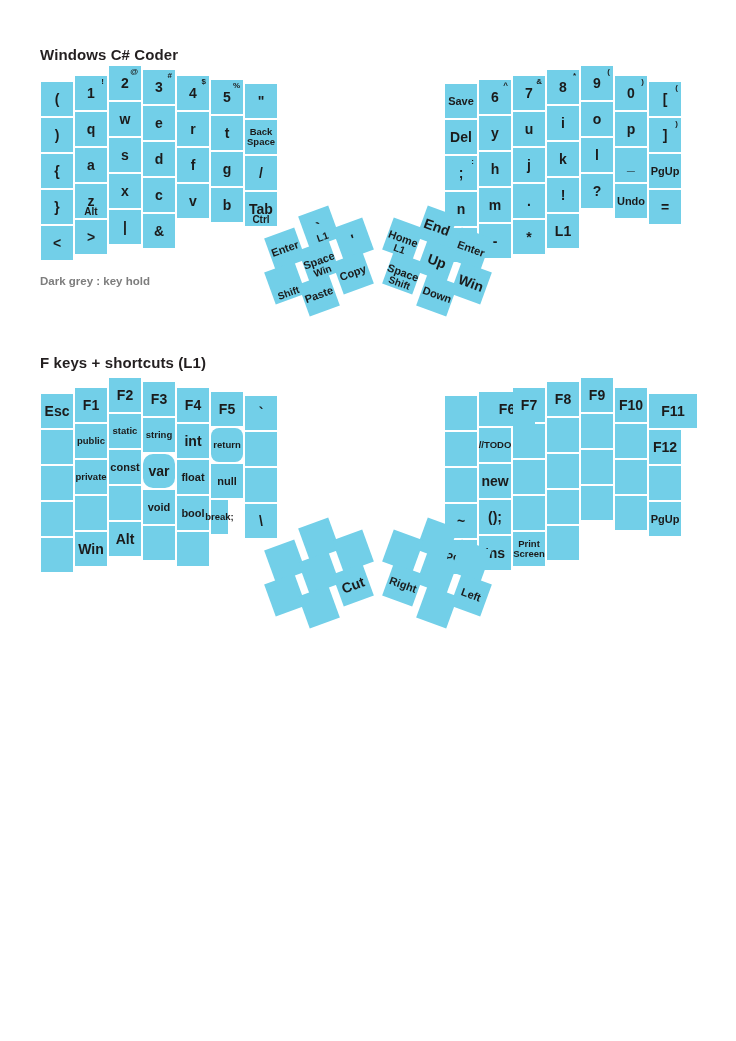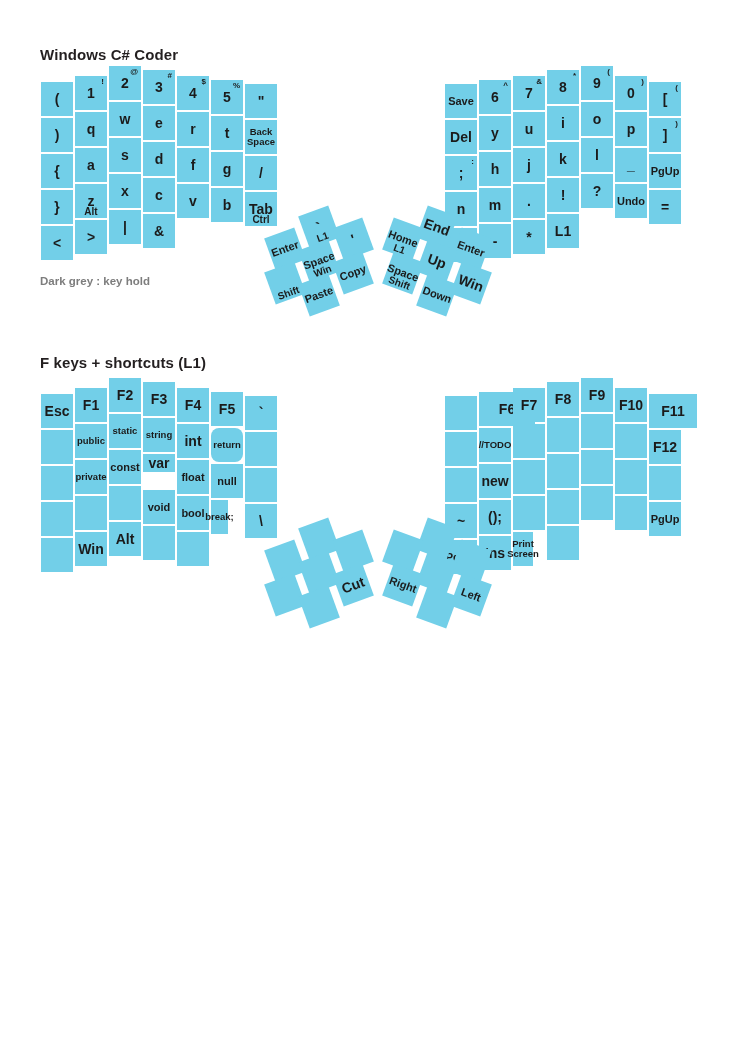--- a/index.html
+++ b/index.html
@@ -359,21 +359,21 @@
       <span class="lbl c xsmall">return</span>
     </div>
     <div class="key" style="left: 245px; top: 432px; width: 32px; height: 34px;"></div>
     <div class="key" style="left: 41px; top: 466px; width: 32px; height: 34px;"></div>
     <div class="key" style="left: 75px; top: 460px; width: 32px; height: 34px;">
       <span class="lbl c xsmall">private</span>
     </div>
     <div class="key" style="left: 109px; top: 450px; width: 32px; height: 34px;">
       <span class="lbl c small">const</span>
     </div>
-    <div class="key" style="left: 143px; top: 454px; width: 32px; height: 18px;">
+    <div class="key" style="left: 143px; top: 454px; width: 32px; height: 34px; border-radius: 10px;">
       <span class="lbl c">var</span>
     </div>
     <div class="key" style="left: 177px; top: 460px; width: 32px; height: 34px;">
       <span class="lbl c small">float</span>
     </div>
     <div class="key" style="left: 211px; top: 464px; width: 32px; height: 34px;">
       <span class="lbl c small">null</span>
     </div>
     <div class="key" style="left: 245px; top: 468px; width: 32px; height: 34px;"></div>
     <div class="key" style="left: 41px; top: 502px; width: 32px; height: 34px;"></div>
@@ -451,21 +451,21 @@
     <div class="key" style="left: 615px; top: 496px; width: 32px; height: 34px;"></div>
     <div class="key" style="left: 649px; top: 502px; width: 32px; height: 34px;">
       <span class="lbl c small">PgUp</span>
     </div>
     <div class="key" style="left: 445px; top: 540px; width: 32px; height: 34px;">
       <span class="lbl c small">PgDw</span>
     </div>
     <div class="key" style="left: 479px; top: 536px; width: 32px; height: 34px;">
       <span class="lbl c">Ins</span>
     </div>
-    <div class="key" style="left: 513px; top: 532px; width: 20px; height: 34px;">
+    <div class="key" style="left: 513px; top: 532px; width: 32px; height: 34px;">
       <span class="lbl c xsmall" style="text-align: center; line-height: 1.05;">Print
 Screen</span>
     </div>
     <div class="key" style="left: 547px; top: 526px; width: 32px; height: 34px;"></div>
     <div class="key" style="left: 303px; top: 522px; width: 32px; height: 34px; transform: rotate(-20deg); transform-origin: center center;"></div>
     <div class="key" style="left: 337px; top: 534px; width: 32px; height: 34px; transform: rotate(-20deg); transform-origin: center center;"></div>
     <div class="key" style="left: 269px; top: 544px; width: 32px; height: 34px; transform: rotate(-20deg); transform-origin: center center;"></div>
     <div class="key" style="left: 303px; top: 556px; width: 32px; height: 34px; transform: rotate(-20deg); transform-origin: center center;"></div>
     <div class="key" style="left: 337px; top: 568px; width: 32px; height: 34px; transform: rotate(-20deg); transform-origin: center center;">
       <span class="lbl c">Cut</span>

